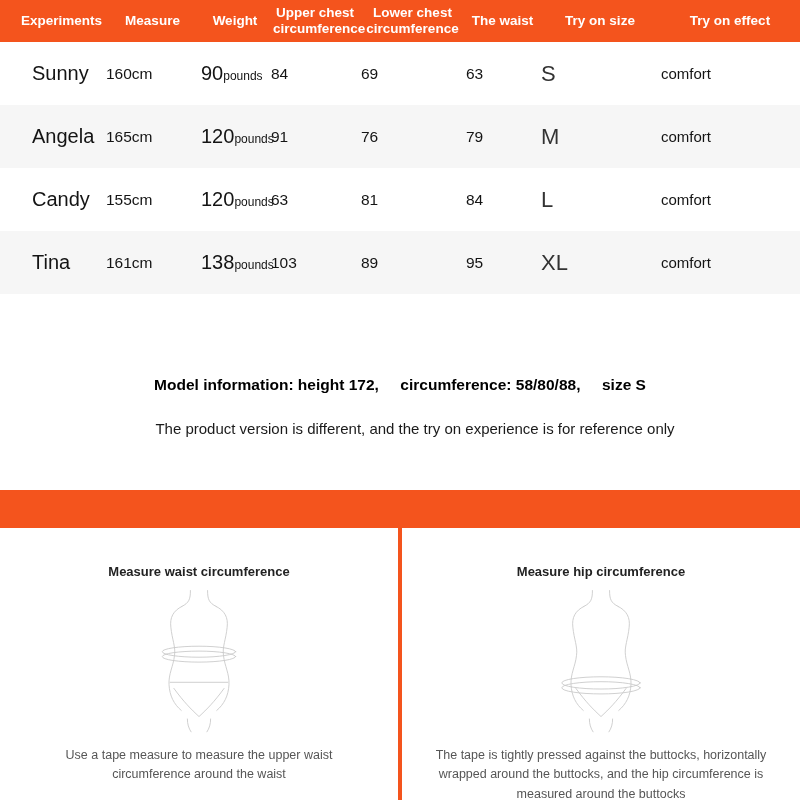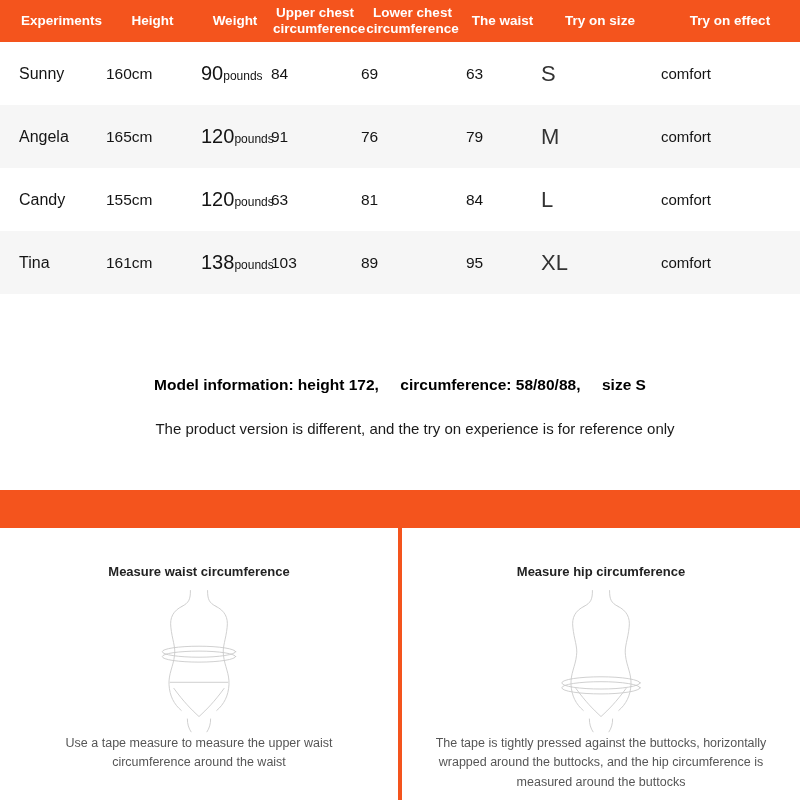--- a/index.html
+++ b/index.html
@@ -16,21 +16,21 @@
   thead th {
     background:var(--accent); color:#fff; font-size:13.5px; font-weight:700;
     height:42px; padding:2px 3px; line-height:1.2; text-align:center; vertical-align:middle;
   }
   thead th.first { text-align:right; padding-left:14px; }
   tbody td {
     height:63px; vertical-align:middle;
     font-size:15.5px; color:#141414;
   }
   tbody tr:nth-child(even) td { background:#f6f6f6; }
-  td.name-cell { text-align:left; padding-left:19px; font-size:16px; }
+  td.name-cell { text-align:left; padding-left:32px; font-size:20px; }
   .w-num { font-size:20px; }
   .w-unit { font-size:12px; }
   td.size-cell { font-size:22px; color:#333; }
   td.effect-cell { font-size:15px;margin-top:6px; }
 
   
   .notes { position:absolute; left:0; top:376px; width:800px; text-align:center; }
   .model-info { font-weight:700; font-size:15.5px; color:#000; white-space:pre; }
   .disclaimer { margin-top:26px; font-size:15px; color:#1a1a1a;padding-left:30px; }
 
@@ -40,21 +40,21 @@
   
   .bottom { position:absolute; left:0; top:528px; width:800px; height:248px; display:flex; background:#fff; }
   .panel { width:398px; display:flex; flex-direction:column; align-items:center; }
   .vdivider { width:4px; height:272px; background:var(--accent); flex:none; }
   .panel-title { margin-top:36px; font-size:13px; font-weight:700; color:#222; }
   .figure { margin-top:10px; flex:none; }
   .figure path, .figure ellipse {
     fill:none; stroke:#c8c8c8; stroke-width:1.4; stroke-linecap:round;
   }
   .panel-desc {
-    font-size:12.5px; color:#565656;
+    margin-top:12px; font-size:12.5px; color:#565656;
     line-height:1.55; text-align:center;
   }
   .desc-left { width:272px; }
   .desc-right { width:348px; }
 </style>
 </head>
 <body>
 
 <table class="size-table">
   <colgroup>
@@ -63,21 +63,21 @@
       <col style="width:70px">
       <col style="width:90px">
     <col style="width:105px">
       <col style="width:75px">
       <col style="width:120px">
       <col style="width:140px">
   </colgroup>
   <thead>
     <tr>
       <th class="first">Experiments</th>
-      <th>Height</th>
+      <th>Measure</th>
       <th>Weight</th>
       <th>Upper chest circumference</th>
       <th>Lower chest circumference</th>
       <th>The waist</th>
       <th>Try on size</th>
       <th>Try on effect</th>
     </tr>
   </thead>
   <tbody>
     <tr>

